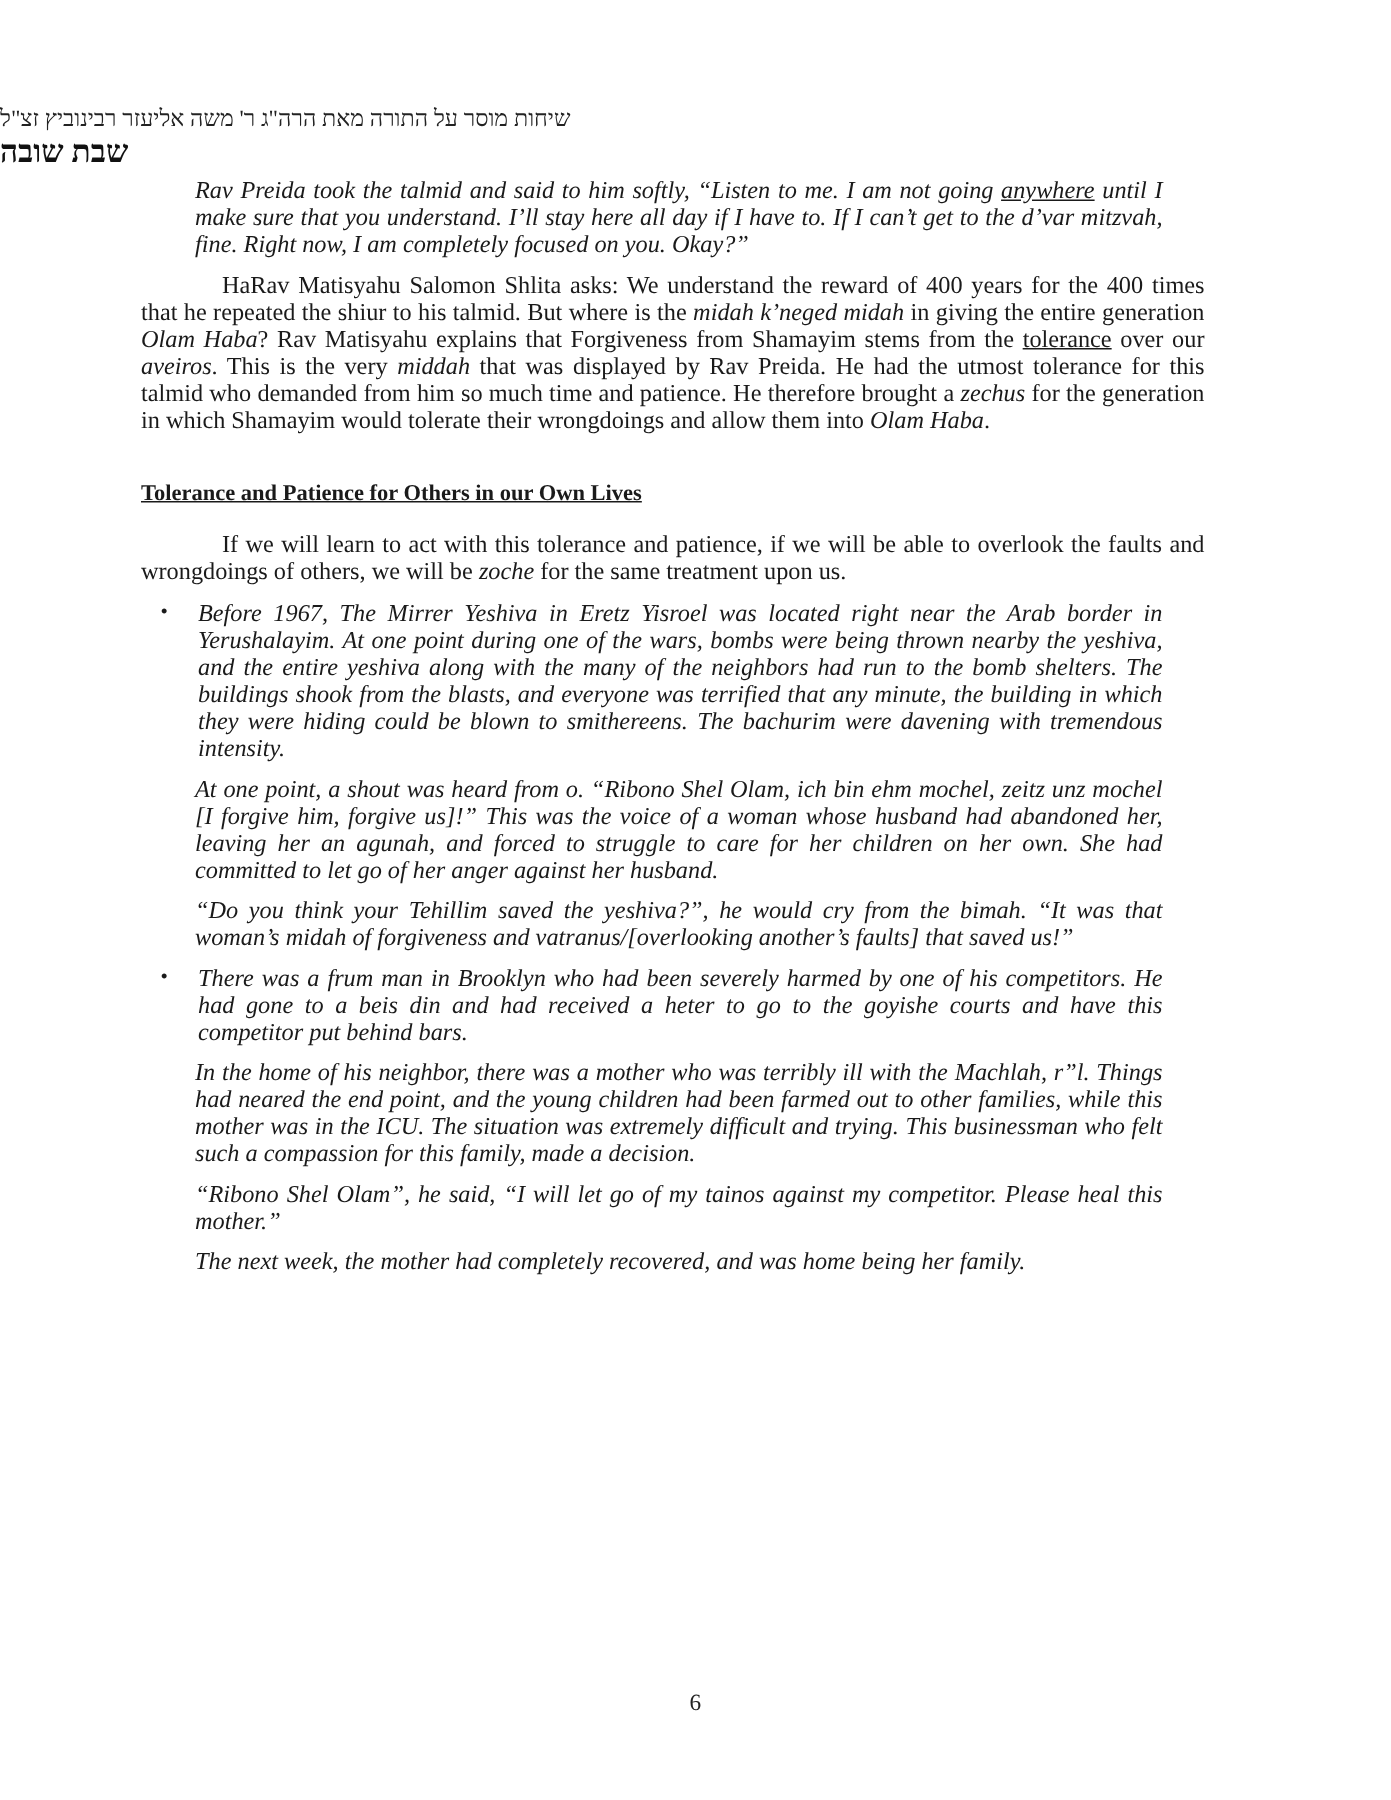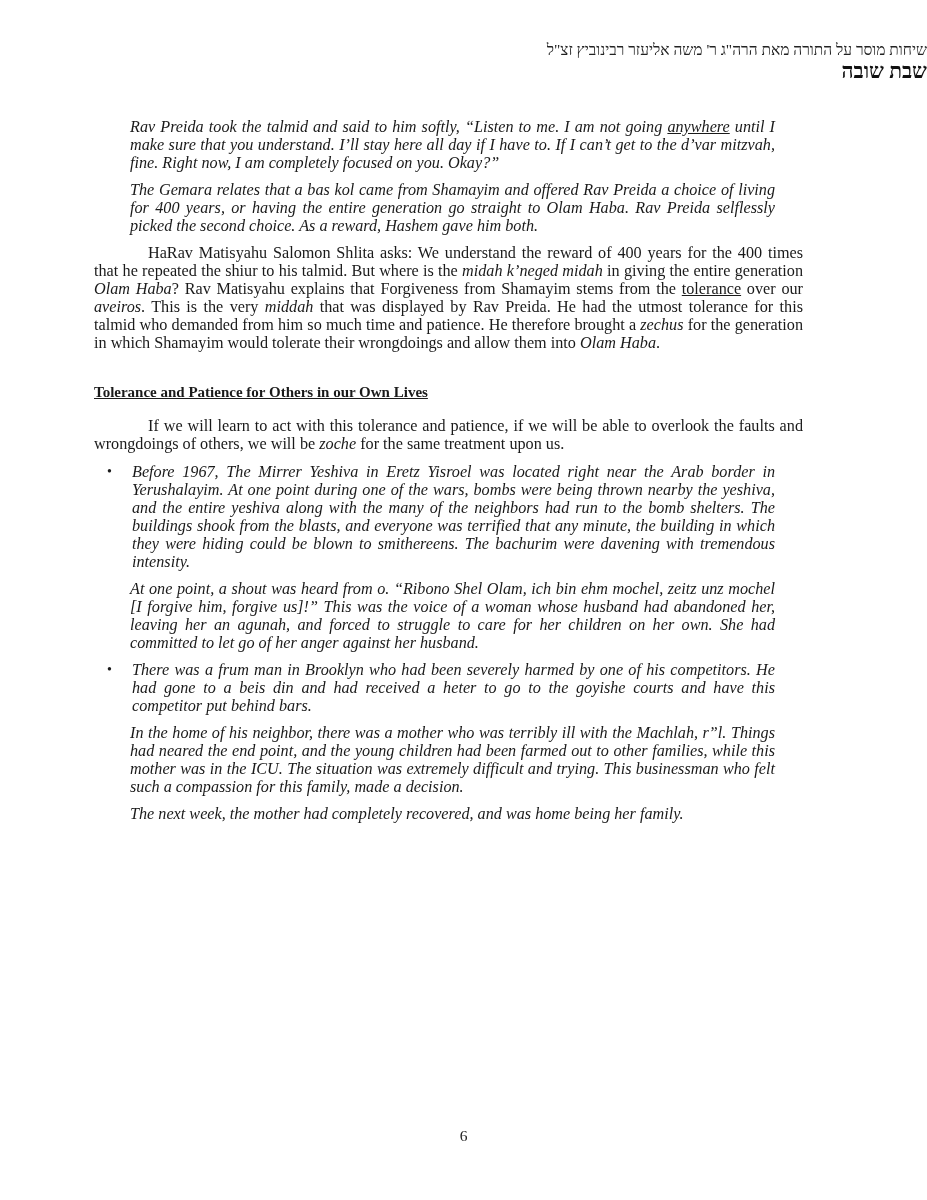--- a/index.html
+++ b/index.html
@@ -17,22 +17,22 @@
   }
   .page {
     position: absolute;
     left: 0; top: 0;
     width: 927px;
     height: 1200px;
   }
   .header {
     position: absolute;
     left: 0; right: 0;
-    top: 40px;
-    text-align: right;
+    top: 70px;
+    text-align: left;
     direction: rtl;
   }
   .header .line1 {
     font-family: "Liberation Serif", "DejaVu Serif", serif;
     font-size: 15.5px;
     line-height: 20px;
     color: #222;
   }
   .header .line2 {
     font-family: "Liberation Serif", "DejaVu Serif", serif;
@@ -102,38 +102,39 @@
   <div class="header">
     <div class="line1">שיחות מוסר על התורה מאת הרה"ג ר' משה אליעזר רבינוביץ זצ"ל</div>
     <div class="line2">שבת שובה</div>
   </div>
 
   <div class="content">
 
     <p class="quote"><span>Rav Preida took the talmid and said to him softly, “Listen to me. I am not going </span><span class="u">anywhere</span><span> until I make sure that you understand. I’ll stay here all day if I have to. If I can’t get to the d’var mitzvah, fine. Right now, I am completely focused on you. Okay?”</span></p>
 
 
-    <p class="quote">The Gemara relates that a bas kol came from Shamayim and offered Rav Preida a choice of living for 400 years, or having the entire generation go straight to Olam Haba. Rav Preida selflessly picked the second choice. As a reward, Hashem gave him both.</p>
 
     <p class="body-para"><span>HaRav Matisyahu Salomon Shlita asks: We understand the reward of 400 years for the 400 times that he repeated the shiur to his talmid. But where is the </span><i>midah k’neged midah</i><span> in giving the entire generation </span><i>Olam Haba</i><span>? Rav Matisyahu explains that Forgiveness from Shamayim stems from the </span><span class="u">tolerance</span><span> over our </span><i>aveiros</i><span>. This is the very </span><i>middah</i><span> that was displayed by Rav Preida. He had the utmost tolerance for this talmid who demanded from him so much time and patience. He therefore brought a </span><i>zechus</i><span> for the generation in which Shamayim would tolerate their wrongdoings and allow them into </span><i>Olam Haba</i><span>.</span></p>
 
     <p class="section-heading">Tolerance and Patience for Others in our Own Lives</p>
 
     <p class="body-para" style="margin-bottom:10px;margin-top:16px;"><span>If we will learn to act with this tolerance and patience, if we will be able to overlook the faults and wrongdoings of others, we will be </span><i>zoche</i><span> for the same treatment upon us.</span></p>
 
     <div class="bullet-item">
       <span class="bullet">•</span>
       <span>Before 1967, The Mirrer Yeshiva in Eretz Yisroel was located right near the Arab border in Yerushalayim. At one point during one of the wars, bombs were being thrown nearby the yeshiva, and the entire yeshiva along with the many of the neighbors had run to the bomb shelters. The buildings shook from the blasts, and everyone was terrified that any minute, the building in which they were hiding could be blown to smithereens. The bachurim were davening with tremendous intensity.</span>
     </div>
     <p class="quote">At one point, a shout was heard from o. “Ribono Shel Olam, ich bin ehm mochel, zeitz unz mochel [I forgive him, forgive us]!” This was the voice of a woman whose husband had abandoned her, leaving her an agunah, and forced to struggle to care for her children on her own. She had committed to let go of her anger against her husband.</p>
+    <p class="quote">“Do you think your Tehillim saved the yeshiva?”, he would cry from the bimah. “It was that woman’s midah of forgiveness and vatranus/[overlooking another’s faults] that saved us!”</p>
 
     <div class="bullet-item">
       <span class="bullet">•</span>
       <span>There was a frum man in Brooklyn who had been severely harmed by one of his competitors. He had gone to a beis din and had received a heter to go to the goyishe courts and have this competitor put behind bars.</span>
     </div>
     <p class="quote">In the home of his neighbor, there was a mother who was terribly ill with the Machlah, r”l. Things had neared the end point, and the young children had been farmed out to other families, while this mother was in the ICU. The situation was extremely difficult and trying. This businessman who felt such a compassion for this family, made a decision.</p>
+    <p class="quote">“Ribono Shel Olam”, he said, “I will let go of my tainos against my competitor. Please heal this mother.”</p>
     <p class="quote">The next week, the mother had completely recovered, and was home being her family.</p>
 
   </div>
 
   <div class="page-number">6</div>
 
 </div>
 
 </body></html>

